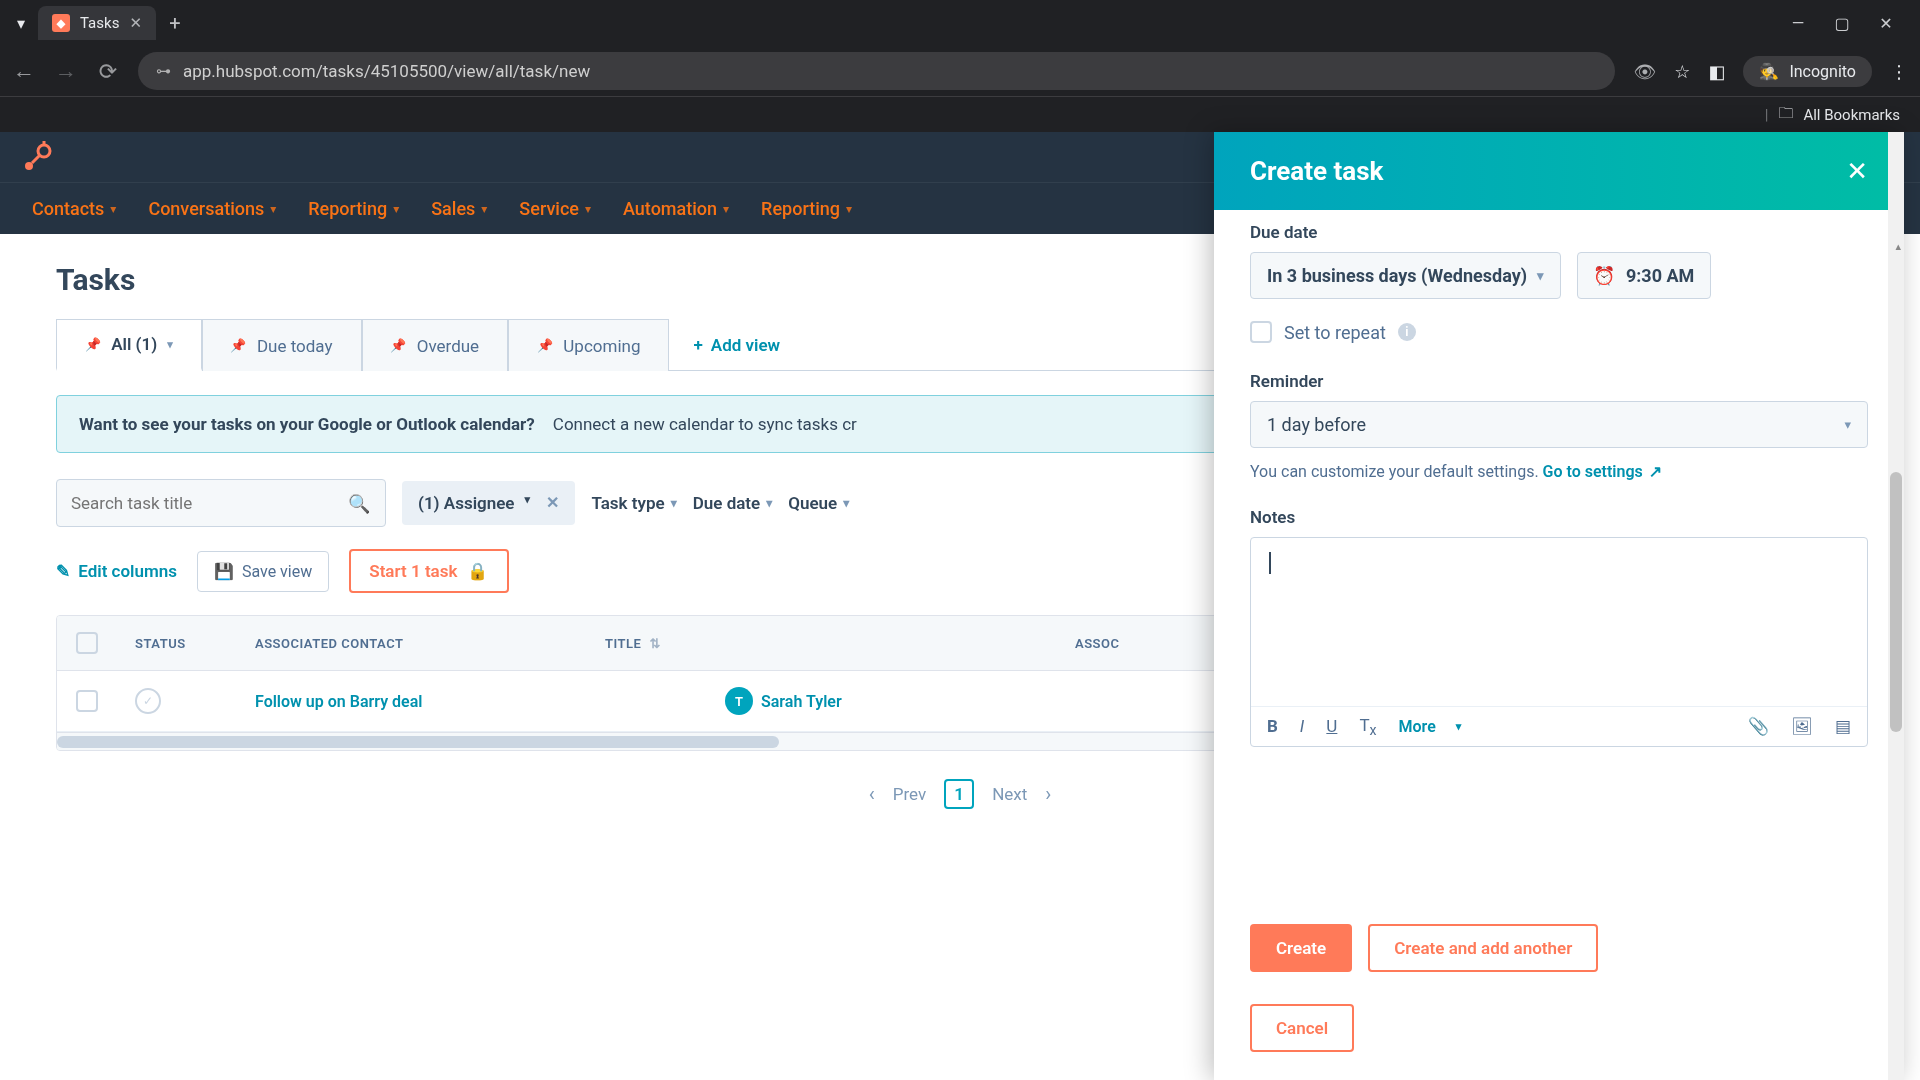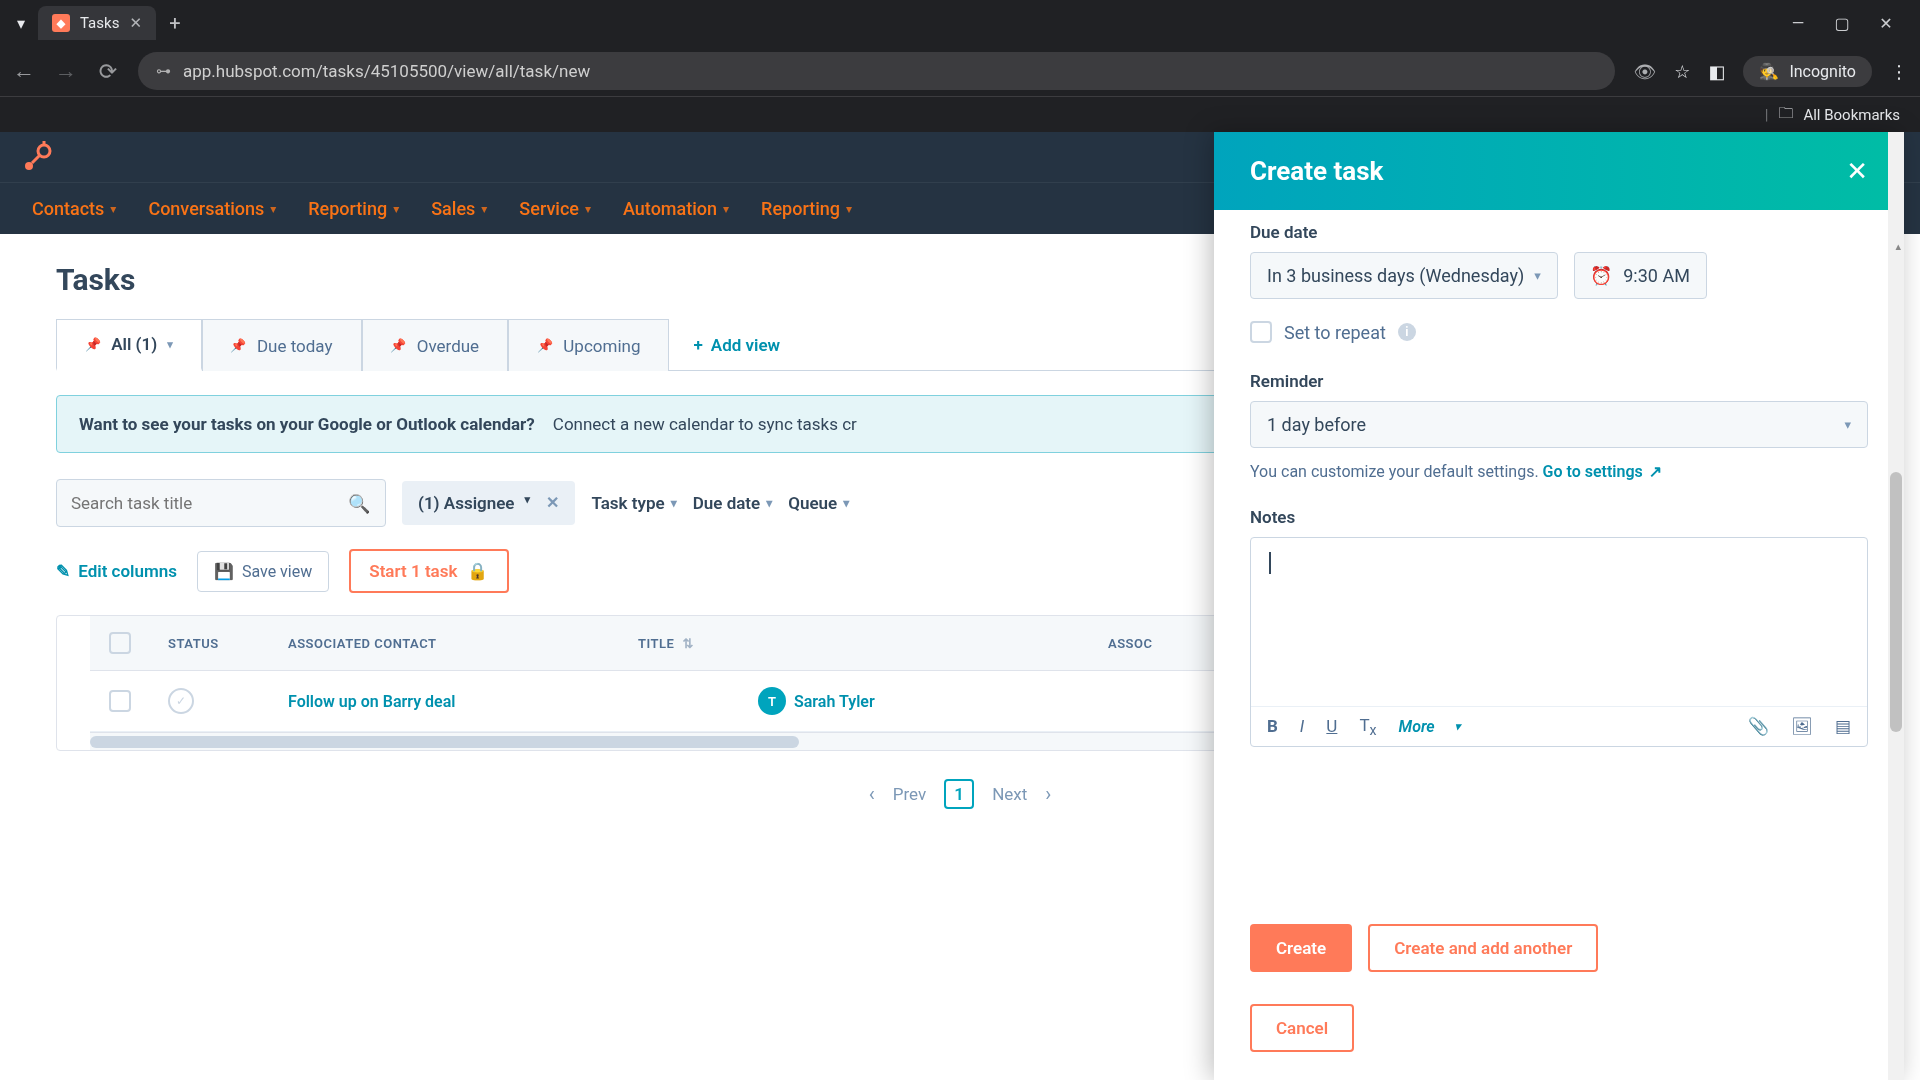--- a/index.html
+++ b/index.html
@@ -57,21 +57,21 @@
 .filter-chip .x { color: #7c98b6; font-size: 16px; cursor: pointer; margin-left: 6px;}
 .filter-link { color: #33475b; font-weight: 600; font-size: 17px; display: flex; align-items: center; gap: 6px; cursor: pointer; }
 .filter-link.small-chev::after { content: "▾"; font-size: 12px; color: #7c98b6; }
 .board-actions { margin-left: auto; color: #7c98b6; }
 
 .action-row { display: flex; align-items: center; gap: 20px; margin-top: 22px; }
 .link-btn { color: #0091ae; font-weight: 600; font-size: 17px; display: flex; align-items: center; gap: 8px; cursor: pointer; background: transparent; border: none; }
 .save-view { border: 1px solid #cbd6e2; border-radius: 4px; padding: 10px 16px; color: #506e91; background: #fff; font-size: 16px; display: flex; align-items: center; gap: 8px; cursor: pointer;}
 .start-task { border: 2px solid #ff7a59; color: #ff7a59; background: #fff; border-radius: 4px; padding: 10px 18px; font-weight: 600; font-size: 17px; display: flex; align-items: center; gap: 10px; cursor: pointer;}
 
-.table { margin-top: 22px; border: 1px solid #dfe3eb; border-radius: 4px; overflow: hidden; padding-left: 33px; }
+.table { margin-top: 22px; border: 1px solid #dfe3eb; border-radius: 4px; overflow: hidden; }
 .thead { display: flex; background: #f5f8fa; border-bottom: 1px solid #dfe3eb; }
 .th, .td { padding: 16px 18px; font-size: 14px; color: #506e91; display: flex; align-items: center; gap: 8px; }
 .th { font-weight: 600; letter-spacing: .5px; text-transform: uppercase; font-size: 13px;}
 .col-check { width: 60px; justify-content: center; }
 .col-status { width: 120px; }
 .col-title { width: 470px; }
 .col-contact { width: 350px; }
 .col-company { flex: 1; }
 .trow { display: flex; border-bottom: 1px solid #eaf0f6; }
 .checkbox { width: 22px; height: 22px; border: 2px solid #cbd6e2; border-radius: 4px; cursor: pointer; }
@@ -92,39 +92,39 @@
 .panel { position: absolute; right: 16px; top: 0; bottom: 0; width: 690px; background: #fff; box-shadow: -4px 0 24px rgba(0,0,0,.25); display: flex; flex-direction: column; margin-left: 24px; }
 .panel-vscroll { position: absolute; right: 0; top: 0; bottom: 0; width: 16px; background: #f1f1f1;}
 .panel-vscroll-thumb { position: absolute; right: 2px; width: 12px; top: 340px; height: 260px; background: #c1c1c1; border-radius: 6px;}
 
 .panel-header { background: #00bda5; background: linear-gradient(90deg,#00a4bd,#00bda5); color: #fff; padding: 24px 36px; display: flex; align-items: center; justify-content: space-between; }
 .panel-title { font-size: 26px; font-weight: 700; }
 .panel-close { font-size: 26px; cursor: pointer; }
 
 .panel-body { padding: 12px 36px 0; overflow: hidden; flex: 1;}
 .field-label { font-size: 17px; color: #33475b; font-weight: 600; margin-bottom: 10px;}
-.date-row { display: flex; gap: 16px; margin-top: 8px;}
+.date-row { display: flex; gap: 16px; margin-top: 8px; font-weight: bold;}
 .select-box { border: 1px solid #cbd6e2; border-radius: 4px; padding: 12px 16px; font-size: 18px; color: #33475b; display: flex; align-items: center; gap: 10px; background: #f5f8fa; cursor: pointer;}
 .select-box.small-chev::after { content: "▾"; font-size: 13px; color: #7c98b6; }
 .select-wide { width: 100%; justify-content: space-between;}
 
 .checkbox-row { display: flex; align-items: center; gap: 12px; margin-top: 22px; font-size: 18px; color: #506e91;}
 .info-icon { width: 18px; height: 18px; border-radius: 50%; background: #cbd6e2; color: #fff; font-size: 12px; display: flex; align-items: center; justify-content: center; font-weight: bold;}
 
 .reminder-block { margin-top: 28px;}
 .settings-hint { margin-top: 14px; font-size: 16px; color: #506e91;}
 .settings-hint a { color: #0091ae; font-weight: 600; text-decoration: none; display: inline-flex; align-items: center; gap: 6px;}
 
 .notes-block { margin-top: 26px;}
 .notes-editor { border: 1px solid #cbd6e2; border-radius: 4px; height: 210px; display: flex; flex-direction: column;}
 .notes-text { flex: 1; padding: 14px 18px; font-size: 17px; color: #33475b; outline: none;}
 .notes-text .cursor { border-left: 2px solid #33475b; height: 22px; display: inline-block;}
 .notes-toolbar { border-top: 1px solid #eaf0f6; padding: 8px 16px; display: flex; align-items: center; gap: 22px; color: #506e91;}
 .tb-btn { cursor: pointer; font-size: 17px;}
-.tb-more { color: #0091ae; font-weight: 600; display: flex; align-items: center; gap: 20px; font-style: italic;}
+.tb-more { color: #0091ae; font-weight: 600; display: flex; align-items: center; gap: 20px;}
 
 .panel-footer { padding: 22px 36px 28px; display: flex; flex-wrap: wrap; gap: 16px;}
 .btn-primary { background: #ff7a59; color: #fff; border: none; border-radius: 4px; padding: 14px 26px; font-size: 17px; font-weight: 600; cursor: pointer;}
 .btn-outline { background: #fff; color: #ff7a59; border: 2px solid #ff7a59; border-radius: 4px; padding: 12px 24px; font-size: 17px; font-weight: 600; cursor: pointer;}
 </style>
 </head>
 <body>
 
 <div class="browser-chrome">
   <div class="tab-strip">

